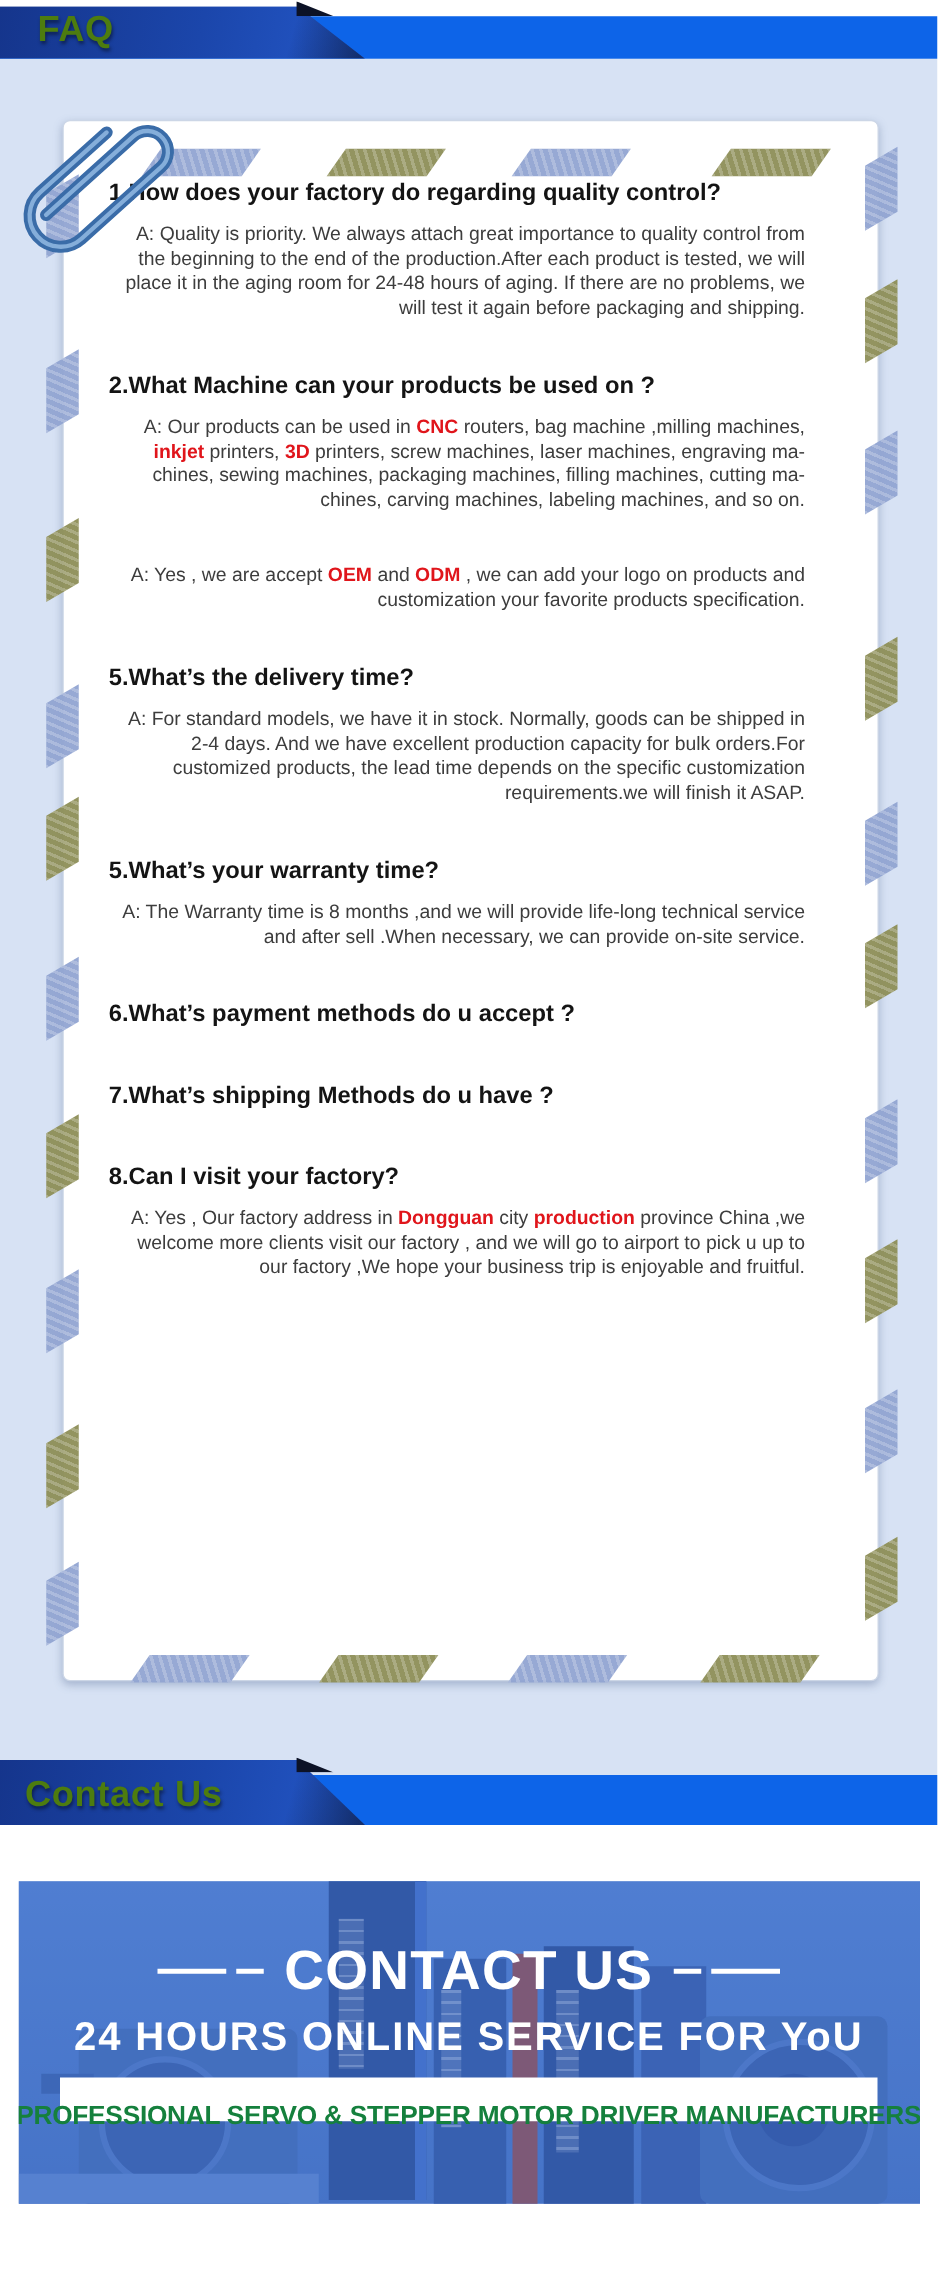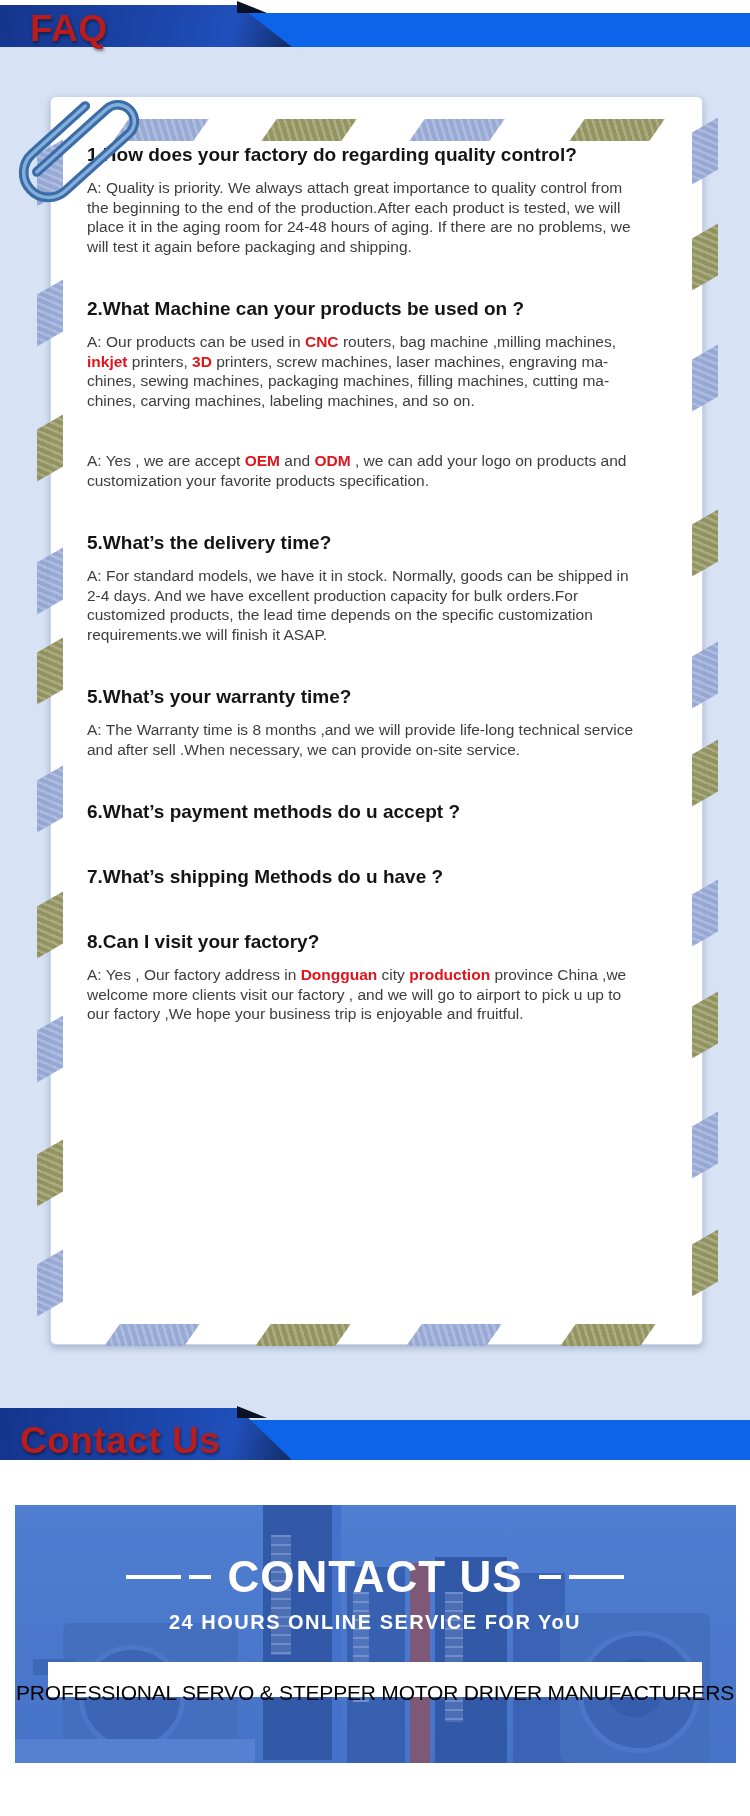--- a/index.html
+++ b/index.html
@@ -21,22 +21,22 @@
   }
   .banner-ribbon::after{
     content:"";position:absolute;right:0;top:0;bottom:0;width:80px;
     background:linear-gradient(105deg,transparent 30%,rgba(6,12,34,.55) 94%);
   }
   .banner-notch{
     position:absolute;left:237px;top:1px;width:30px;height:12px;
     background:#0c1226;clip-path:polygon(0 0,100% 100%,0 100%);
   }
   .banner-title{
-    position:absolute;z-index:4;margin:0;color:#b91c1c;
-    font-size:37px;font-weight:700;letter-spacing:.5px;
+    position:absolute;z-index:4;margin:0;color:#4d7c0f;
+    font-size:29px;font-weight:700;letter-spacing:.5px;
     text-shadow:1px 2px 3px rgba(0,0,0,.45);
   }
   .banner-faq .banner-title{left:30px;top:8px;}
   .banner-contact{height:52px;background:#d7e2f4;}
   .banner-contact .banner-band{top:12px;}
   .banner-contact .banner-ribbon{top:0;}
   .banner-contact .banner-notch{top:-2px;}
   .banner-contact .banner-title{left:20px;top:12px;}
 
   
@@ -54,21 +54,21 @@
   .faq-card-inner{
     height:100%;box-sizing:border-box;overflow:hidden;
     padding:46px 58px 0 36px;
   }
   .faq-item{margin:0 0 41px 0;}
   .faq-question{
     margin:0 0 11px 0;font-size:19px;line-height:24px;
     font-weight:700;color:#141414;
   }
   .faq-answer{
-    margin:0;font-size:15.5px;line-height:19.5px;color:#3d3d3d;
+    margin:0;font-size:15.5px;line-height:19.5px;color:#3d3d3d;text-align:right;
   }
   .red-text{color:#e0151b;font-weight:700;}
 
   
   .tape{
     position:absolute;opacity:.95;
     background-image:repeating-linear-gradient(45deg,rgba(255,255,255,.22) 0 2px,transparent 2px 5px);
   }
   .tape-b{background-color:#92a5d2;}
   .tape-o{background-color:#8e8f58;}
@@ -90,27 +90,27 @@
     background-image:repeating-linear-gradient(180deg,rgba(255,255,255,.35) 0 2px,transparent 2px 9px);}
   .motor-face{position:absolute;border-radius:50%;}
 
   .ci-text{position:absolute;left:0;right:0;top:50px;z-index:3;text-align:center;color:#fff;}
   .ci-heading-row{display:flex;align-items:center;justify-content:center;}
   .dash{height:4px;background:#fff;display:inline-block;}
   .dash-long{width:55px;}
   .dash-short{width:22px;}
   .dash-gap{width:8px;display:inline-block;}
   .ci-heading{font-size:44px;font-weight:800;letter-spacing:1px;margin:0 16px;line-height:1;}
-  .ci-sub{margin-top:12px;font-size:20px;font-weight:600;letter-spacing:1.5px;}
+  .ci-sub{margin-top:12px;font-size:32px;font-weight:600;letter-spacing:1.5px;}
   .ci-strip{
     position:absolute;left:50%;transform:translateX(-50%);top:157px;z-index:3;
     width:654px;height:35px;background:#ffffff;
     display:flex;align-items:center;justify-content:center;
   }
-  .ci-strip-text{color:#000000;font-size:21px;font-weight:400;letter-spacing:-.2px;white-space:nowrap;margin-top:27px;}
+  .ci-strip-text{color:#15803d;font-size:21px;font-weight:700;letter-spacing:-.2px;white-space:nowrap;margin-top:27px;}
 </style>
 </head>
 <body>
 
 <header class="banner banner-faq">
   <div class="banner-band"></div>
   <div class="banner-ribbon"></div>
   <div class="banner-notch"></div>
   <h2 class="banner-title">FAQ</h2>
 </header>

